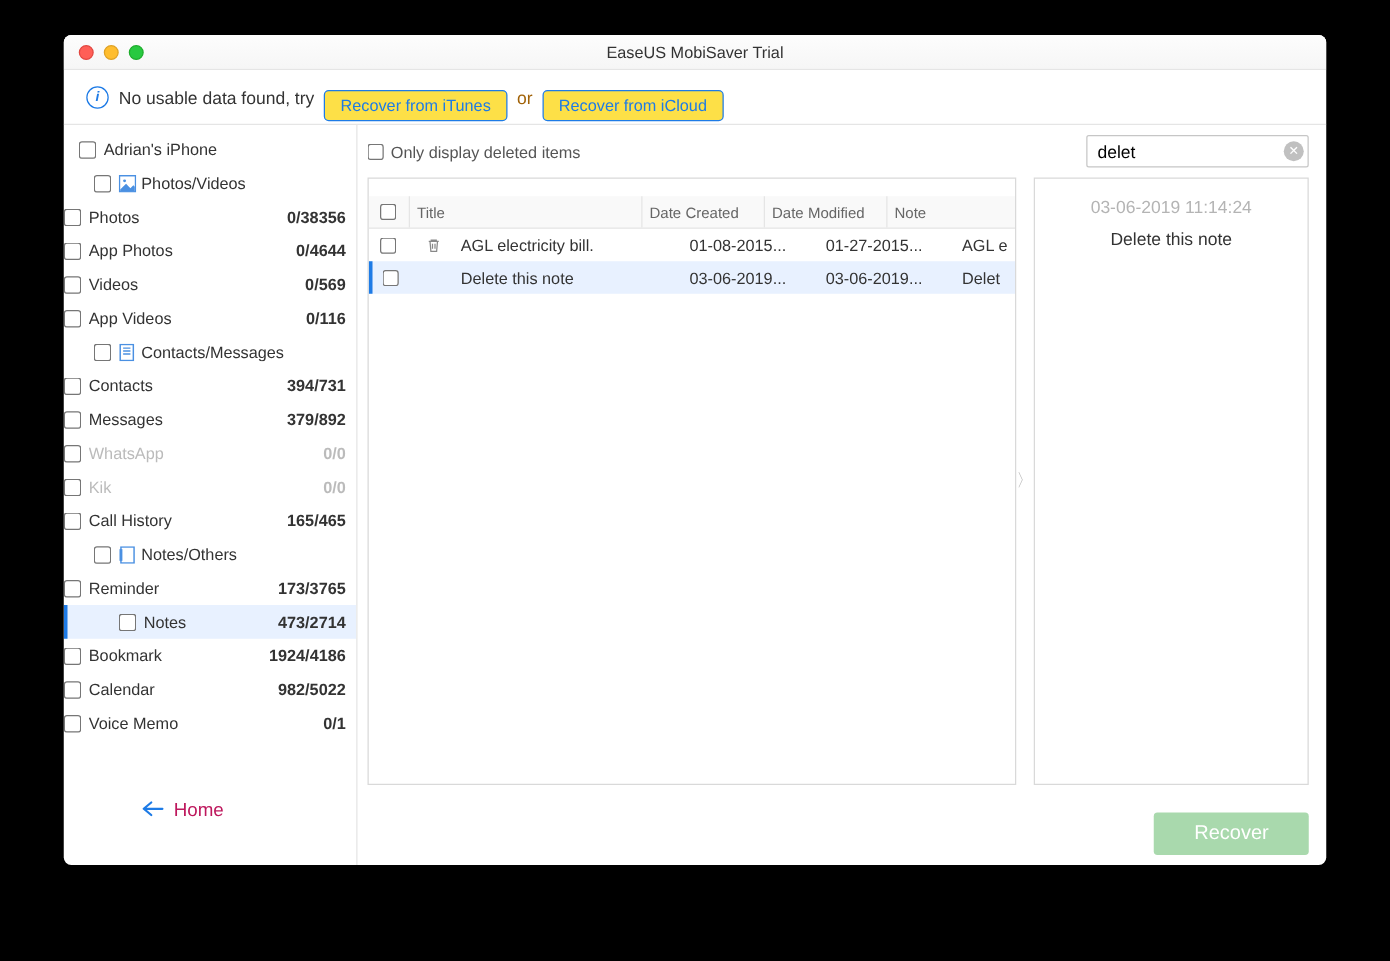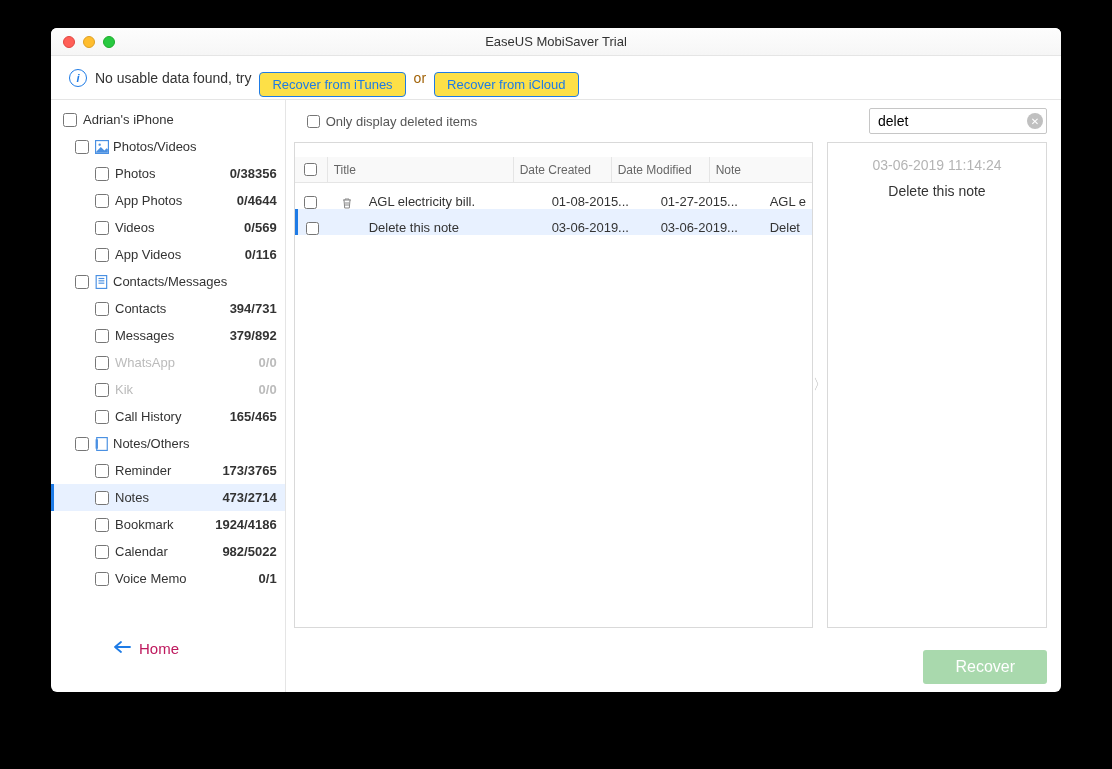--- a/index.html
+++ b/index.html
@@ -16,47 +16,47 @@
 .info-icon { width:18px; height:18px; border:1.5px solid #1e7be6; border-radius:50%; display:flex; align-items:center; justify-content:center; color:#1e7be6; font-size:11px; font-style:italic; font-weight:bold; }
 .toolbar .msg { color:#333; }
 .toolbar button.linkbtn { background:#fde047; border:1px solid #1e7be6; color:#1e7be6; border-radius:4px; padding:4px 12px; font-size:13px; cursor:pointer;margin-top:13px; }
 .toolbar .or { color:#a16207; }
 .body { flex:1; display:flex; overflow:hidden; }
 .sidebar { width:248px; border-right:1px solid #e5e5e5; display:flex; flex-direction:column; font-size:13px; }
 .tree { flex:1; overflow:auto; padding-top:6px; }
 .tree-row { display:flex; align-items:center; height:27px; padding-right:8px; }
 .tree-row.device { padding-left:12px; }
 .tree-row.group { padding-left:24px;justify-content:space-between; }
-.tree-row.item { padding-left:44px; }
+.tree-row.item { }
 .tree-row.selected { background:#e8f1ff; border-left:3px solid #1e7be6; padding-left:41px; }
 .tree-row input[type=checkbox] { width:14px; height:14px; margin-right:6px; }
 .tree-row .ticon { width:14px; height:14px; margin-right:4px; display:inline-flex; align-items:center; justify-content:center; }
 .tree-row .label { flex:1; color:#333; white-space:nowrap; overflow:hidden; text-overflow:ellipsis; }
 .tree-row .label.dim { color:#bbb; }
 .tree-row .count { color:#333; font-size:13px; text-align:right;font-weight:bold; }
 .tree-row .count.dim { color:#bbb; }
 .home { height:52px; display:flex; align-items:flex-start; gap:8px; padding-left:62px; color:#be185d; font-size:15px; cursor:pointer; }
 .home svg { width:18px; height:14px; }
 .content { flex:1; display:flex; flex-direction:column; }
 .filter-row { padding:8px 14px 8px 8px; display:flex; align-items:center; }
-.filter-row .chklbl { display:flex; align-items:center; gap:6px; color:#555; font-size:13px;margin-left:13px; }
+.filter-row .chklbl { display:flex; align-items:center; gap:6px; color:#555; font-size:13px; }
 .filter-row .spacer { flex:1; }
 .searchbox { position:relative; width:178px; }
 .searchbox input { width:100%; height:26px; border:1px solid #c6c6c6; border-radius:2px; padding:0 26px 0 8px; font-size:14px; outline:none; }
 .searchbox .clear { position:absolute; right:4px; top:5px; width:16px; height:16px; background:#c0c0c0; border-radius:50%; display:flex; align-items:center; justify-content:center; cursor:pointer; color:#fff; font-size:10px; }
 .panes { flex:1; display:flex; padding:0 14px 14px 8px; gap:0; }
 .listpane { flex:1; border:1px solid #d9d9d9; background:#fff; display:flex; flex-direction:column; overflow:hidden; }
 .listheader { display:flex; align-items:center; height:26px; border-bottom:1px solid #e5e5e5; font-size:12px; color:#666; background:#f9f9f9;margin-top:14px; }
 .listheader .hchk { width:32px; display:flex; align-items:center; justify-content:center; }
 .listheader .col { padding:0 6px; border-left:1px solid #e5e5e5; height:100%; display:flex; align-items:center; }
 .col-title { width:186px; }
 .col-date1 { width:98px; }
 .col-date2 { width:98px; }
 .col-note { flex:1; }
-.listrow { display:flex; align-items:flex-end; height:26px; font-size:13px; color:#333;gap:11px; }
+.listrow { display:flex; align-items:center; height:26px; font-size:13px; color:#333;gap:11px; }
 .listrow.sel { background:#e8f1ff; border-left:3px solid #1e7be6; }
 .listrow .rchk { width:32px; display:flex; align-items:center; justify-content:center; }
 .listrow.sel .rchk { width:29px; }
 .listrow .ricon { width:18px; display:flex; align-items:center; justify-content:center; color:#888; }
 .listrow .rtitle { width:168px; padding-left:2px; white-space:nowrap; overflow:hidden; text-overflow:ellipsis; }
 .listrow .rd1, .listrow .rd2 { width:98px; white-space:nowrap; overflow:hidden; text-overflow:ellipsis; padding:0 6px; }
 .listrow .rnote { flex:1; white-space:nowrap; overflow:hidden; padding:0 6px; }
 .splitter { width:14px; position:relative; display:flex; align-items:center; justify-content:center; }
 .splitter .handle { width:8px; height:20px; display:flex; align-items:center; justify-content:center; color:#bbb; cursor:pointer; font-size:14px; }
 .preview { width:220px; border:1px solid #d9d9d9; background:#fff; padding:14px 10px; font-size:14px; color:#333; }

